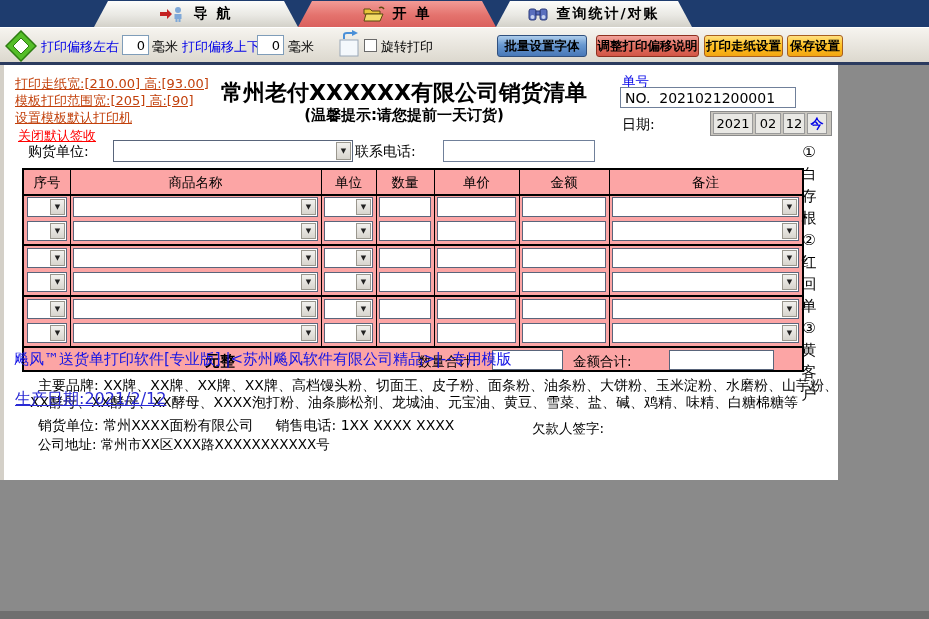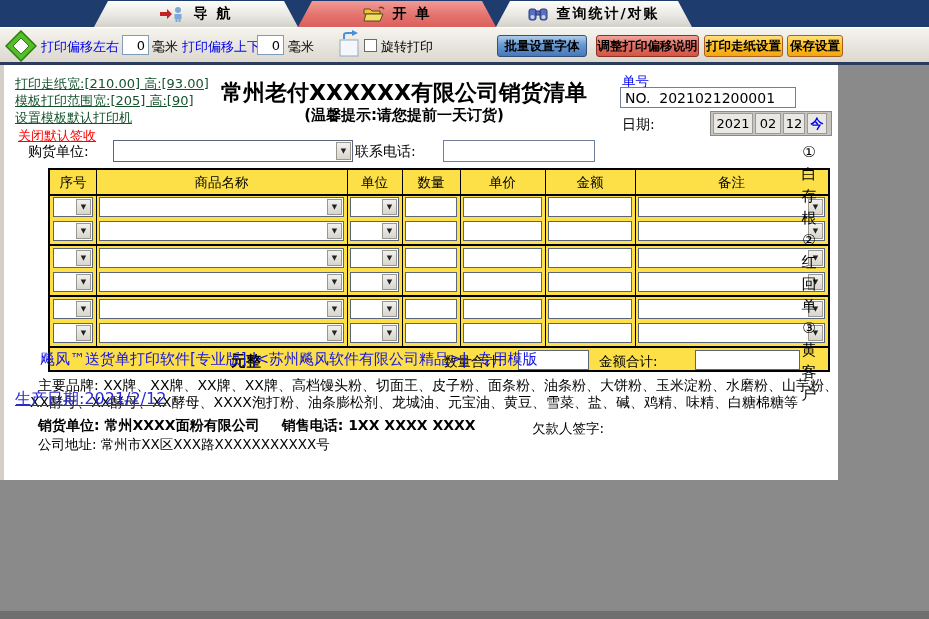--- a/index.html
+++ b/index.html
@@ -28,21 +28,21 @@
   .tbtn.blue   { background:linear-gradient(#AECDEB,#6898D0 45%,#4878B8); border:1px solid #30507E; }
   .tbtn.red    { background:linear-gradient(#F2A49C,#E27264 45%,#D25646); border:1px solid #8E3020; }
   .tbtn.orange { background:linear-gradient(#FFE080,#FFC325 45%,#F2A511); border:1px solid #A85F20;align-items:center; }
 
   .darkline { position:absolute; left:0; top:62px; width:929px; height:3px; background:#2B3B5F; }
   .leftedge { position:absolute; left:0; top:65px; width:4px; height:415px; background:#D4D0C8; }
   .bottombar { position:absolute; left:0; top:611px; width:929px; height:8px; background:#6F6F6F; }
 
   
   .paper { position:absolute; left:4px; top:65px; width:834px; height:415px; background:#FFFFFF; }
-  .link { position:absolute; font-size:13px; color:#14532d; text-decoration:underline; white-space:nowrap; }
+  .link { position:absolute; font-size:13px; color:#c2410c; text-decoration:underline; white-space:nowrap; }
   .link.red { color:#FF0000; }
   .doc-title { position:absolute; left:140px; top:13px; width:520px; text-align:center;
                font-size:22px; font-weight:bold; color:#000; white-space:nowrap; }
   .doc-sub { position:absolute; left:140px; top:41px; width:520px; text-align:center;
              font-size:15px; font-weight:bold; color:#000; white-space:nowrap; }
   .blue-label { color:#0000E8; font-size:13.5px; position:absolute; white-space:nowrap; }
   .black-label { color:#000; font-size:14px; position:absolute; white-space:nowrap; }
   .field { position:absolute; background:#fff; border:1px solid #70809A; font-size:14px;
            font-family:"DejaVu Sans", sans-serif; padding-left:4px; }
   .dategroup { position:absolute; left:660px; top:46px; width:122px; height:25px; border:1px solid #8A8A8A;
@@ -50,36 +50,36 @@
   .datebox { height:21px; background:#E9E8E4; border:1px solid #9A9A9A; font-size:13px; color:#000;
              display:flex; align-items:center; justify-content:center; }
   .datebox.today { color:#0000E8; font-weight:bold; }
 
   .combo { position:absolute; background:#fff; border:1px solid #59657B; }
   .combo .cbtn { position:absolute; right:1px; top:1px; bottom:1px; width:15px;
                  background:linear-gradient(#F2F1EE,#D8D5CE); border:1px solid #9A978E;
                  display:flex; align-items:center; justify-content:center; font-size:7px; color:#222; }
 
   
-  .grid { position:absolute; left:18px; top:103px; width:782px; height:204px; border:2px solid #000; background:#fde047;margin-left:26px; }
+  .grid { position:absolute; left:18px; top:103px; width:782px; height:204px; border:2px solid #000; background:#fca5a5; }
   .hcell { position:absolute; top:3px; height:20px; display:flex; align-items:center; justify-content:center;
            font-size:13.5px; color:#000; }
   .hsep { position:absolute; left:0; top:24px; width:778px; height:2px; background:#000; }
   .vline { position:absolute; top:0; width:1px; height:176px; background:#000; }
   .pairsep { position:absolute; left:0; width:778px; height:2px; background:#000; }
   .totsep { position:absolute; left:0; top:176px; width:778px; height:2px; background:#000; }
   .cellbox { position:absolute; height:20px; background:#fff; border:1px solid #59657B; }
   .watermark { position:absolute; left:-10px; top:180px; font-size:15px; color:#1414E6; white-space:nowrap; z-index:5; }
   .totlabel { position:absolute; font-size:13.5px; color:#000; white-space:nowrap; z-index:4; }
   .totinput { position:absolute; height:20px; background:#fff; border:1px solid #59657B; z-index:3; }
 
   .brands { position:absolute; font-size:14px; color:#000; white-space:nowrap; }
   .prodlink { position:absolute; left:11px; top:324px; font-size:16px; color:#2A2AD4;
               text-decoration:underline; white-space:nowrap; z-index:6; }
-  .seller { position:absolute; left:34px; top:352px; font-size:14px; font-weight:bold; white-space:nowrap; }
+  .seller { position:absolute; left:34px; top:352px; font-size:14px; font-weight:normal; white-space:nowrap; }
   .seller span.gap { display:inline-block; width:22px; }
   .debt { position:absolute; left:528px; top:355px; font-size:13.5px; white-space:nowrap; }
   .addr { position:absolute; left:34px; top:371px; font-size:13.5px; white-space:nowrap; }
   .copies { position:absolute; left:794px; top:76px; width:22px; text-align:center;
             font-size:15px; color:#000; line-height:22px; white-space:pre-line; }
 </style>
 </head>
 <body>
 
 <div class="screen">

